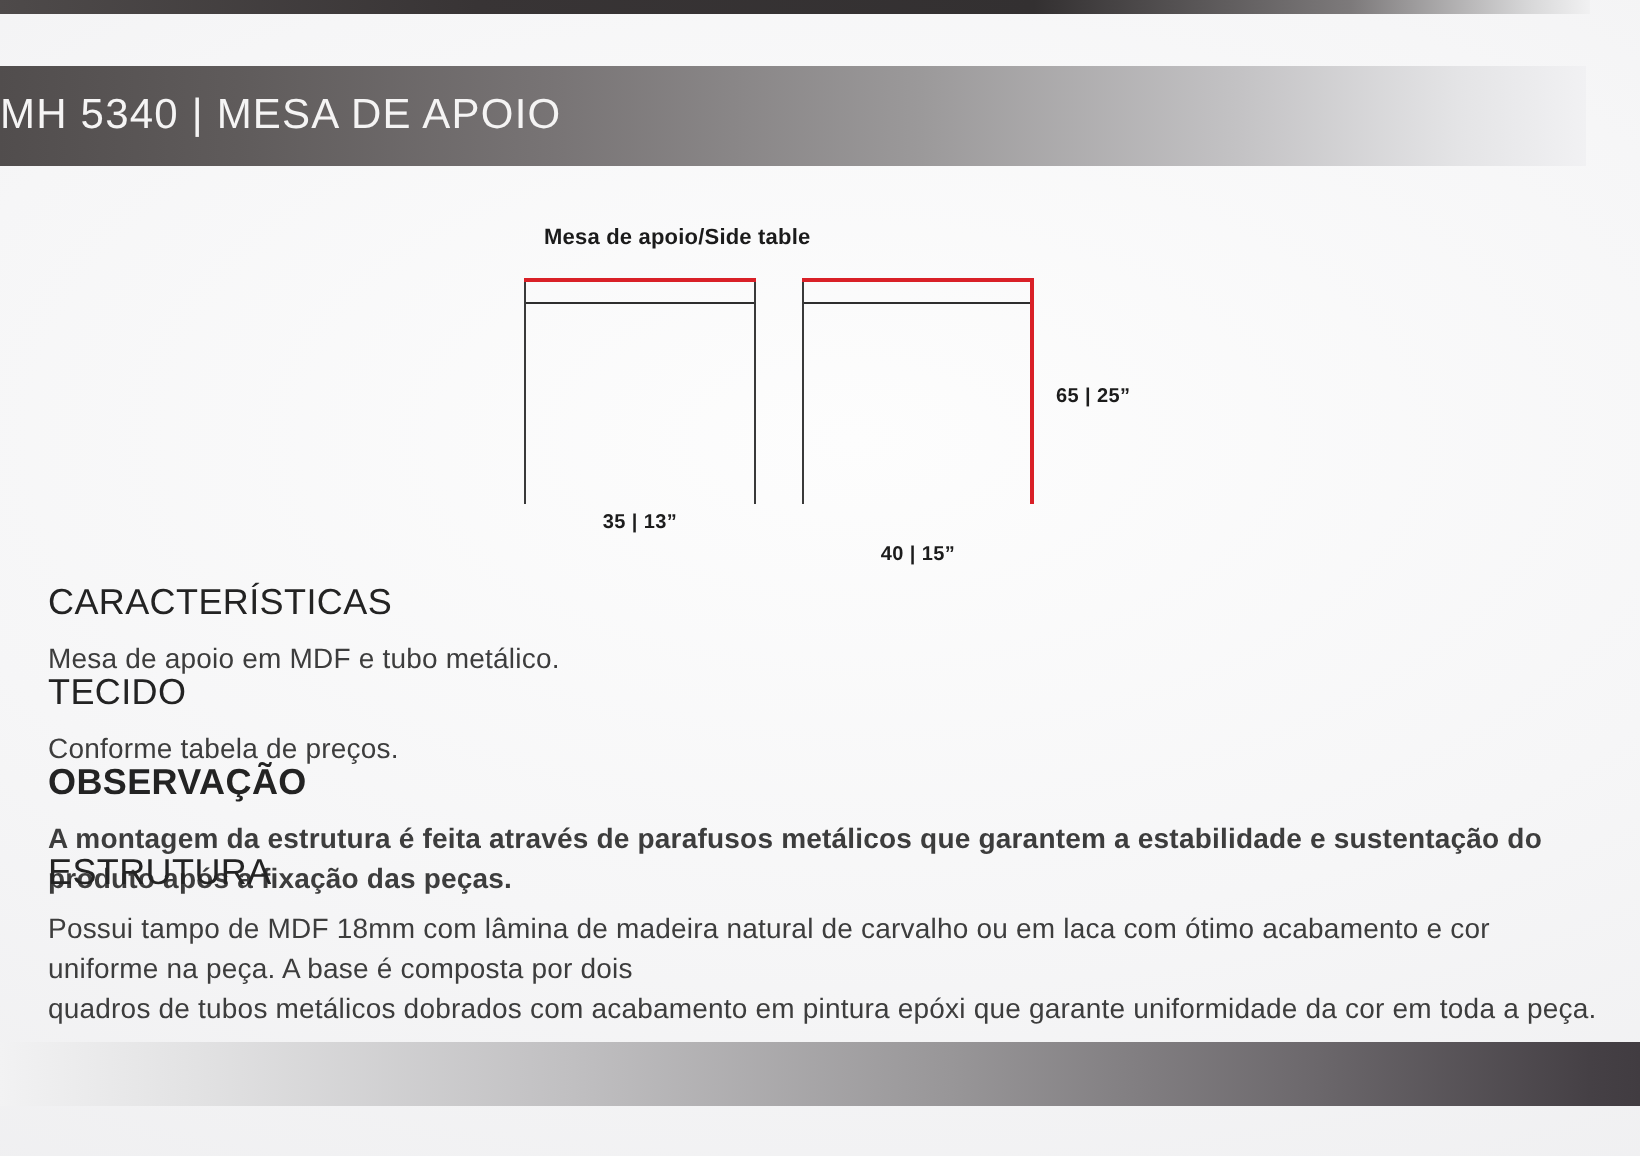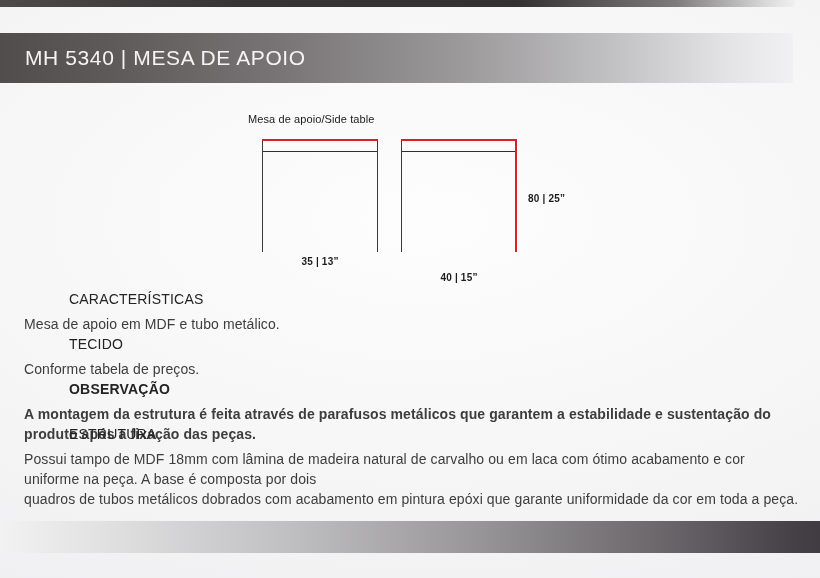--- a/index.html
+++ b/index.html
@@ -22,32 +22,31 @@
   }
 
   
   .title-bar {
     position: absolute; left: 0; top: 33px;
     width: 793px; height: 50px;
     background: linear-gradient(to right, #514d4d 0%, #5f5b5b 15%, #787475 35%, #9b999a 58%, #c3c2c4 78%, #e4e4e6 92%, #f1f1f3 100%);
   }
   .title-bar .title {
     display: block;
-    padding-left: 25px;
     line-height: 50px;
     font-size: 21px;
     letter-spacing: 0.6px;
     color: #f5f4f4;
     white-space: nowrap;
   }
 
   
   .diagram-label {
-    position: absolute; left: 248px; top: 113px;
-    font-size: 11px; font-weight: 400; color: #1b1b1b;
+    position: absolute; left: 272px; top: 113px;
+    font-size: 11px; font-weight: 700; color: #1b1b1b;
     letter-spacing: 0.1px;
   }
   .fig {
     position: absolute; top: 139px; height: 113px; width: 116px;
   }
   .fig-left  { left: 262px; }
   .fig-right { left: 401px; }
   .fig-top {
     position: absolute; left: 0; right: 0; top: 0; height: 2px;
     background: #d92027;
@@ -71,23 +70,22 @@
     font-size: 10px; font-weight: 700; color: #1c1c1c;
     letter-spacing: 0.2px;
   }
   .dim-w1 { left: 262px; top: 256px; width: 116px; text-align: center; }
   .dim-w2 { left: 401px; top: 256px; width: 116px; text-align: center; margin-top: 16px; }
   .dim-h  { left: 528px; top: 193px; }
 
   
   .section { position: absolute; left: 24px; width: 780px; }
   .section .heading {
-    font-size: 14px; color: #232323; letter-spacing: 0.2px;
+    font-size: 18px; color: #232323; letter-spacing: 0.2px;
     margin-bottom: 7px;
-    margin-left: 45px;
   }
   .section .line {
     font-size: 14px; color: #3d3d3d; line-height: 20px;
     letter-spacing: 0.1px;
   }
   .section-1 { top: 291px; }
   .section-2 { top: 336px; }
   .section-3 { top: 381px; font-weight: bold; }
   .section-4 { top: 426px; }
 
@@ -121,21 +119,21 @@
 
     <div class="fig fig-right">
       <div class="fig-top"></div>
       <div class="fig-shelf"></div>
       <div class="leg leg-l"></div>
       <div class="leg-red"></div>
     </div>
 
     <div class="dim dim-w1">35 | 13”</div>
     <div class="dim dim-w2">40 | 15”</div>
-    <div class="dim dim-h">80 | 25”</div>
+    <div class="dim dim-h">65 | 25”</div>
   </div>
 
   <div class="section section-1">
     <div class="heading">CARACTERÍSTICAS</div>
     <div class="line">Mesa de apoio em MDF e tubo metálico.</div>
   </div>
 
   <div class="section section-2">
     <div class="heading">TECIDO</div>
     <div class="line">Conforme tabela de preços.</div>

